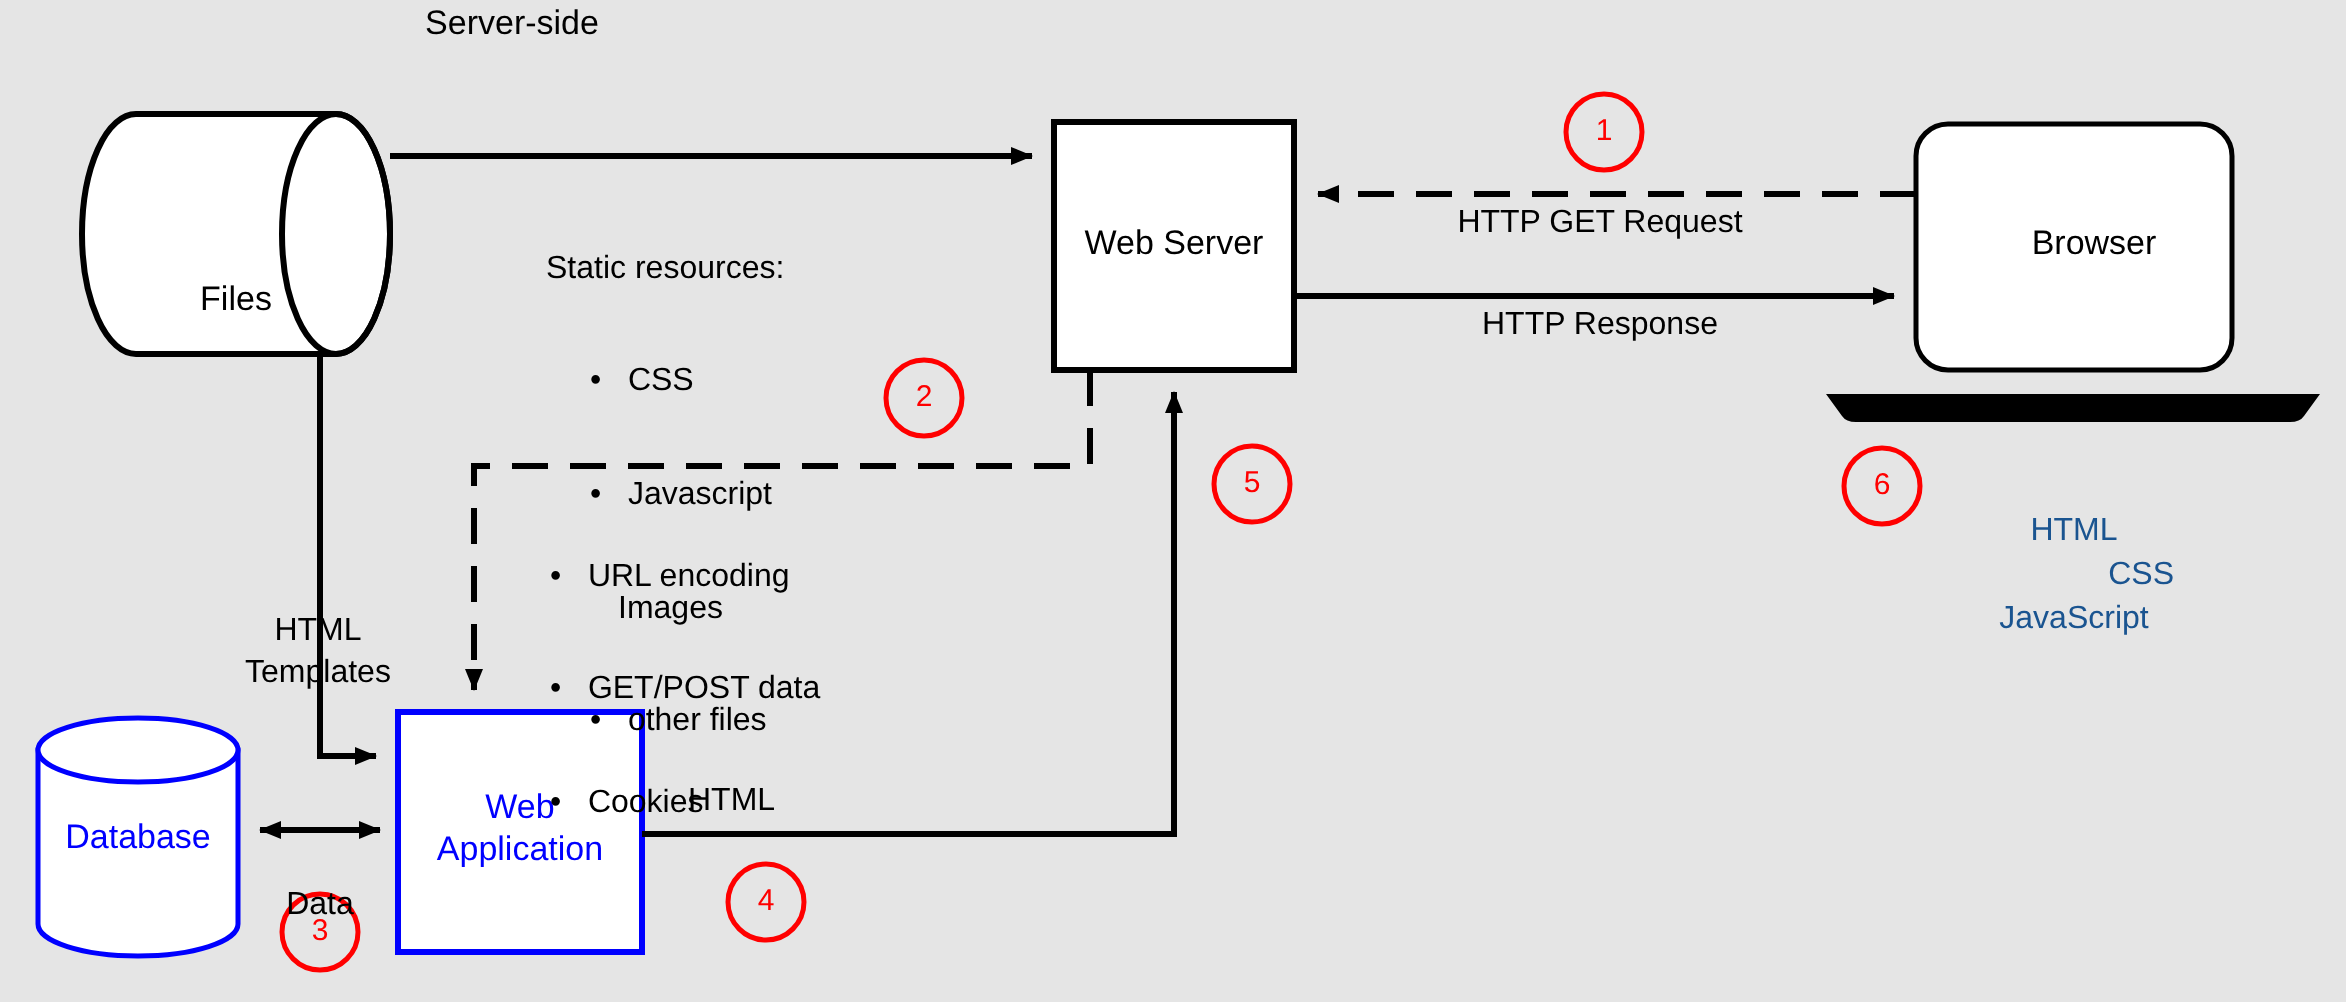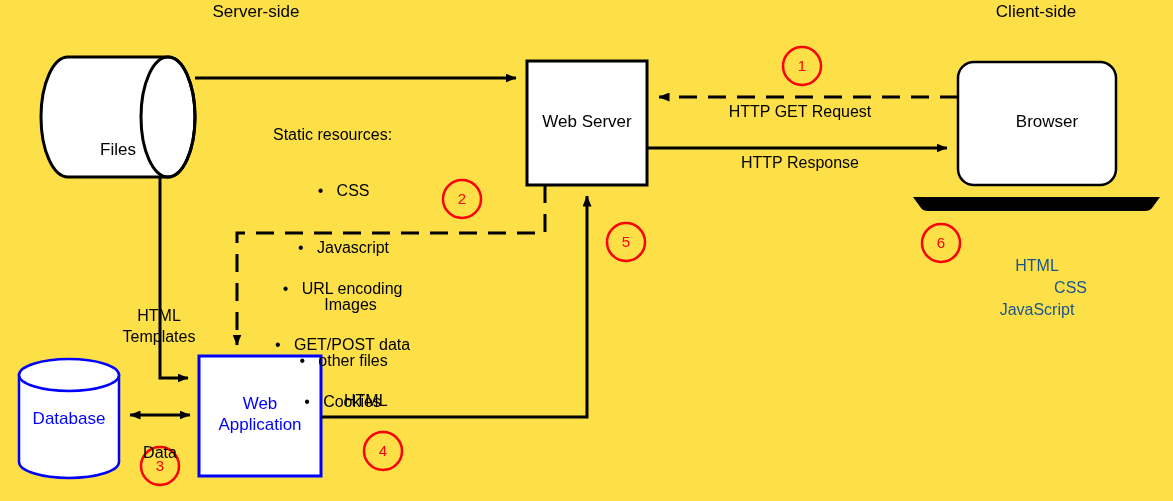--- a/index.html
+++ b/index.html
@@ -1,24 +1,24 @@
 <!DOCTYPE html>
 <html><head>
 <meta charset="utf-8">
 <style>
   html,body{margin:0;padding:0;background:#ffffff;}
   #stage{
     position:relative;
     width:1173px;height:501px;
-    background:#fde047;
+    background:#e5e5e5;
     font-family:"Liberation Sans", sans-serif;
     overflow:hidden;
   }
   #svg-layer{position:absolute;left:0;top:0;width:1173px;height:501px;}
-  .txt{position:absolute;color:#000000;white-space:pre;line-height:1.18;text-align:center;}
+  .txt{position:absolute;color:#000000;white-space:pre;line-height:1.18;}
   .center{text-align:center;}
   .blue{color:#0000ff;}
   .navy{color:#1a5490;}
   .hdr{font-size:17px;}
   .lbl{font-size:16px;}
   .boxlabel{font-size:17px;text-align:center;}
   .rednum{
     position:absolute;color:#ff0000;font-size:15px;
     width:38px;height:38px;line-height:38px;text-align:center;
   }
@@ -78,21 +78,20 @@
       <circle cx="462" cy="199" r="19" fill="none" stroke="#ff0000" stroke-width="2.5"></circle>
       <circle cx="160" cy="466" r="19" fill="none" stroke="#ff0000" stroke-width="2.5"></circle>
       <circle cx="383" cy="451" r="19" fill="none" stroke="#ff0000" stroke-width="2.5"></circle>
       <circle cx="626" cy="242" r="19" fill="none" stroke="#ff0000" stroke-width="2.5"></circle>
       <circle cx="941" cy="243" r="19" fill="none" stroke="#ff0000" stroke-width="2.5"></circle>
     </g>
   </svg>
 
   <div class="txt hdr center" style="left:186px;top:2px;width:140px;">Server-side</div>
 
-  <div class="txt hdr center" style="left:966px;top:2px;width:140px;">Client-side</div>
 
   <div class="txt boxlabel" style="left:60px;top:104px;width:116px;margin-top:36px;">Files</div>
 
   <div class="txt boxlabel" style="left:527px;top:112px;width:120px;">Web Server</div>
 
   <div class="txt boxlabel" style="left:958px;top:112px;width:178px;">Browser</div>
 
   <div class="txt boxlabel blue" style="left:19px;top:409px;width:100px;">Database</div>
 
   <div class="txt boxlabel blue" style="left:199px;top:394px;width:122px;">Web</div>

